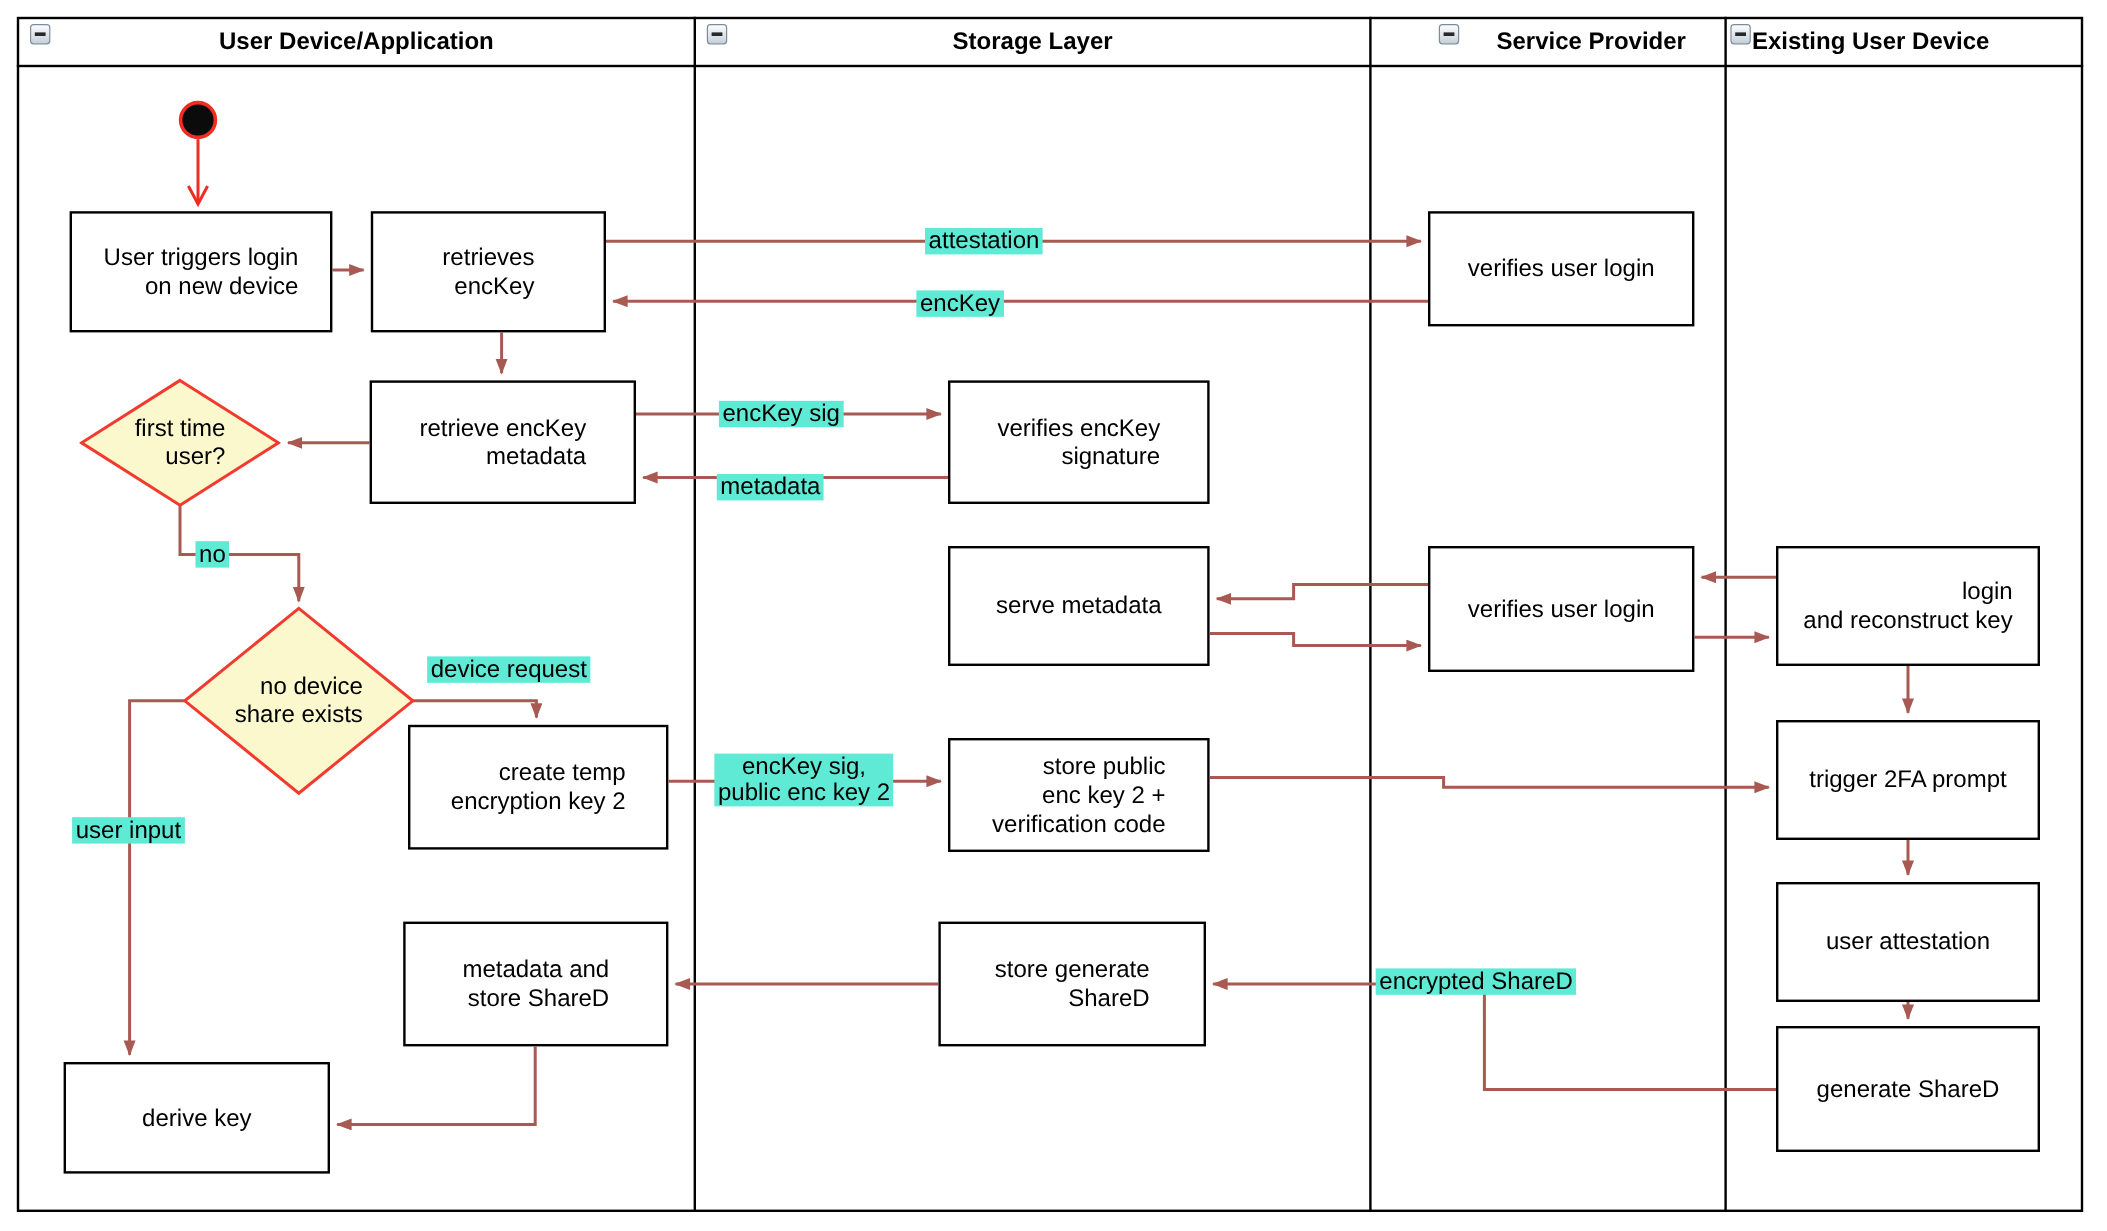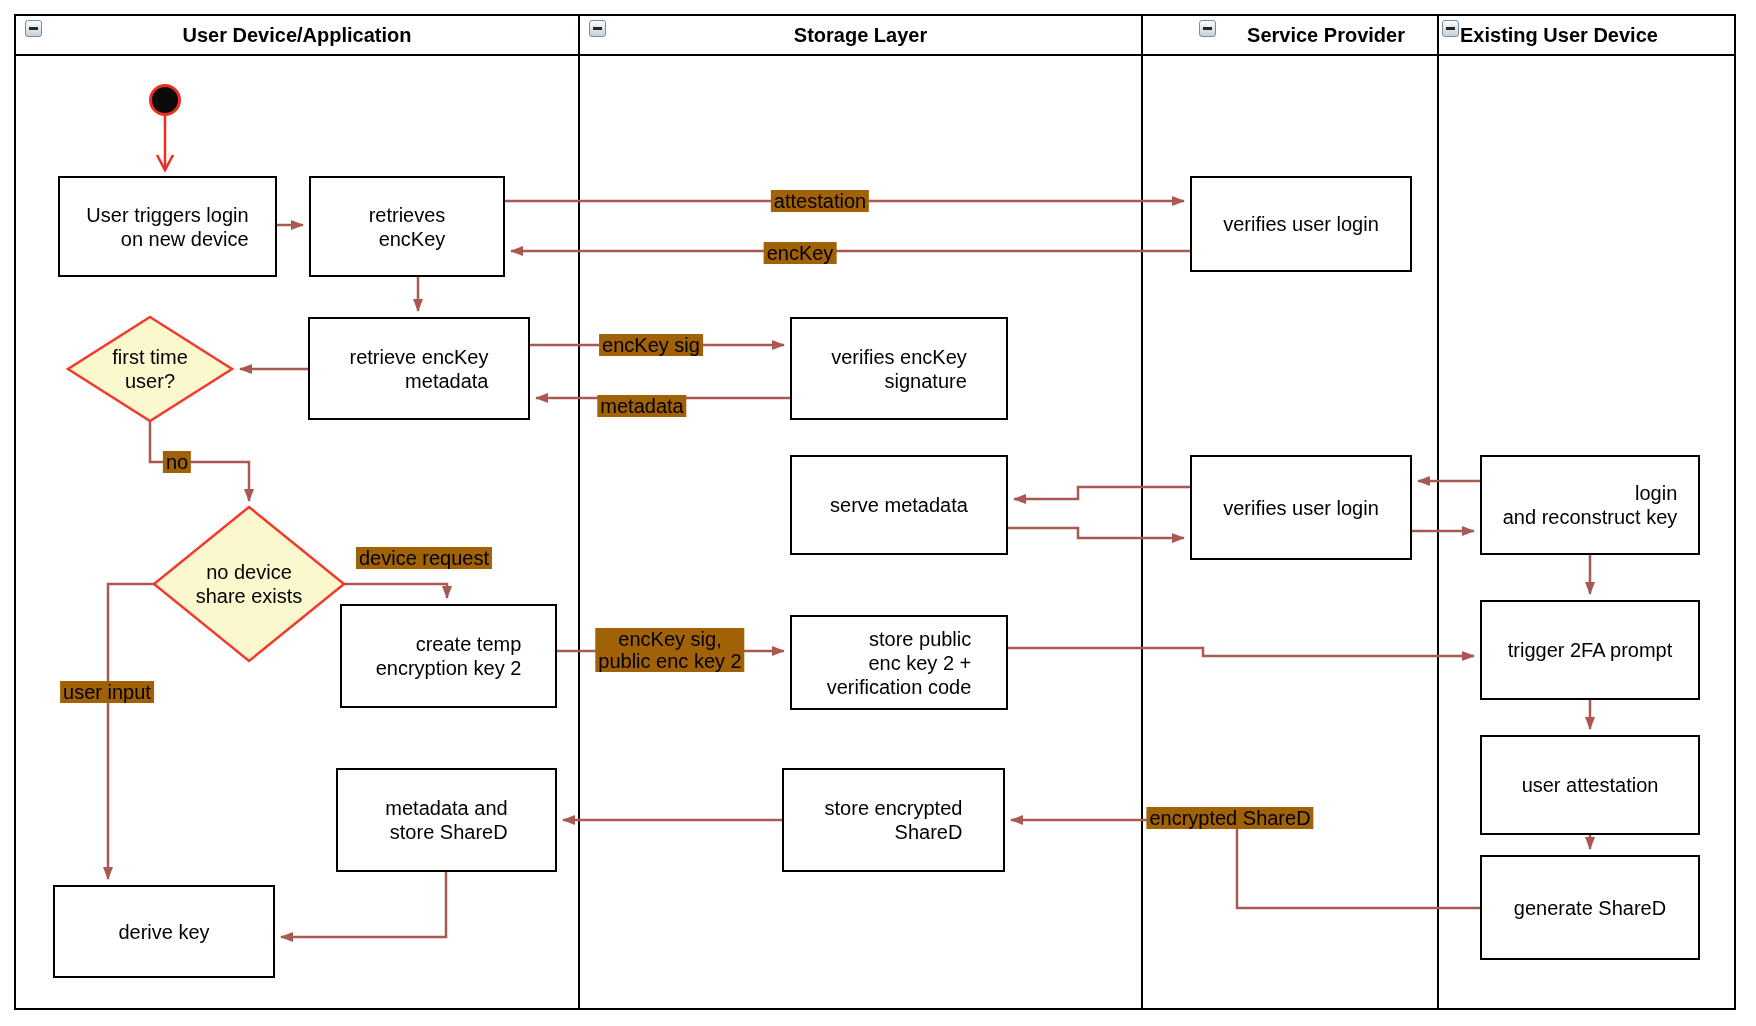--- a/index.html
+++ b/index.html
@@ -12,27 +12,27 @@
   .lane-title{font-size:20px;font-weight:bold;color:#000;white-space:nowrap;}
   .collapse-icon{position:absolute;left:9px;top:6px;width:17px;height:17px;border:1px solid #7d8c9b;border-radius:3px;background:linear-gradient(#fbfdff,#c6d0da);box-sizing:border-box;}
   .collapse-icon::after{content:"";position:absolute;left:3px;top:6px;width:9px;height:3px;background:#26282a;}
   .lane-header.tight{justify-content:flex-start;}
   .lane-header.tight .collapse-icon{left:3px;}
   .lane-header.tight .lane-title{margin-left:21px;}
   
   .node{position:absolute;border:2px solid #000;background:#fff;box-sizing:border-box;display:flex;align-items:center;justify-content:center;text-align:right;font-size:20px;line-height:24px;color:#000;white-space:pre-line;}
   
   .diamond-wrap{position:absolute;}
-  .diamond-label{position:absolute;left:0;top:0;width:100%;height:100%;display:flex;align-items:center;justify-content:center;text-align:center;font-size:20px;line-height:24px;color:#000;white-space:pre-line;}
+  .diamond-label{position:absolute;left:0;top:0;width:100%;height:100%;display:flex;align-items:center;justify-content:center;text-align:right;font-size:20px;line-height:24px;color:#000;white-space:pre-line;}
   
   .start-node{position:absolute;border-radius:50%;background:#0b0b0b;border:3px solid #ee2d23;box-sizing:border-box;}
   
   #edges{position:absolute;left:0;top:0;width:1756px;height:1026px;pointer-events:none;}
   
-  .edge-label{position:absolute;transform:translate(-50%,-50%);background:#a16207;padding:0 3px;font-size:20px;line-height:22px;color:#000;text-align:center;white-space:pre-line;}
+  .edge-label{position:absolute;transform:translate(-50%,-50%);background:#5eead4;padding:0 3px;font-size:20px;line-height:22px;color:#000;text-align:center;white-space:pre-line;}
 </style>
 </head>
 <body>
 
 <div id="stage">
 
   <div class="frame"></div>
   <div class="divider" style="left:578px"></div>
   <div class="divider" style="left:1141px"></div>
   <div class="divider" style="left:1437px"></div>
@@ -120,21 +120,21 @@
     <div class="diamond-label">no device
 share exists</div>
   </div>
 
   <div class="node" style="left:790px;top:317px;width:218px;height:103px">verifies encKey
 signature</div>
   <div class="node" style="left:790px;top:455px;width:218px;height:100px">serve metadata</div>
   <div class="node" style="left:790px;top:615px;width:218px;height:95px">store public
 enc key 2 +
 verification code</div>
-  <div class="node" style="left:782px;top:768px;width:223px;height:104px">store encrypted
+  <div class="node" style="left:782px;top:768px;width:223px;height:104px">store generate
 ShareD</div>
 
   <div class="node" style="left:1190px;top:176px;width:222px;height:96px">verifies user login</div>
   <div class="node" style="left:1190px;top:455px;width:222px;height:105px">verifies user login</div>
 
   <div class="node" style="left:1480px;top:455px;width:220px;height:100px">login
 and reconstruct key</div>
   <div class="node" style="left:1480px;top:600px;width:220px;height:100px">trigger 2FA prompt</div>
   <div class="node" style="left:1480px;top:735px;width:220px;height:100px">user attestation</div>
   <div class="node" style="left:1480px;top:855px;width:220px;height:105px">generate ShareD</div>

